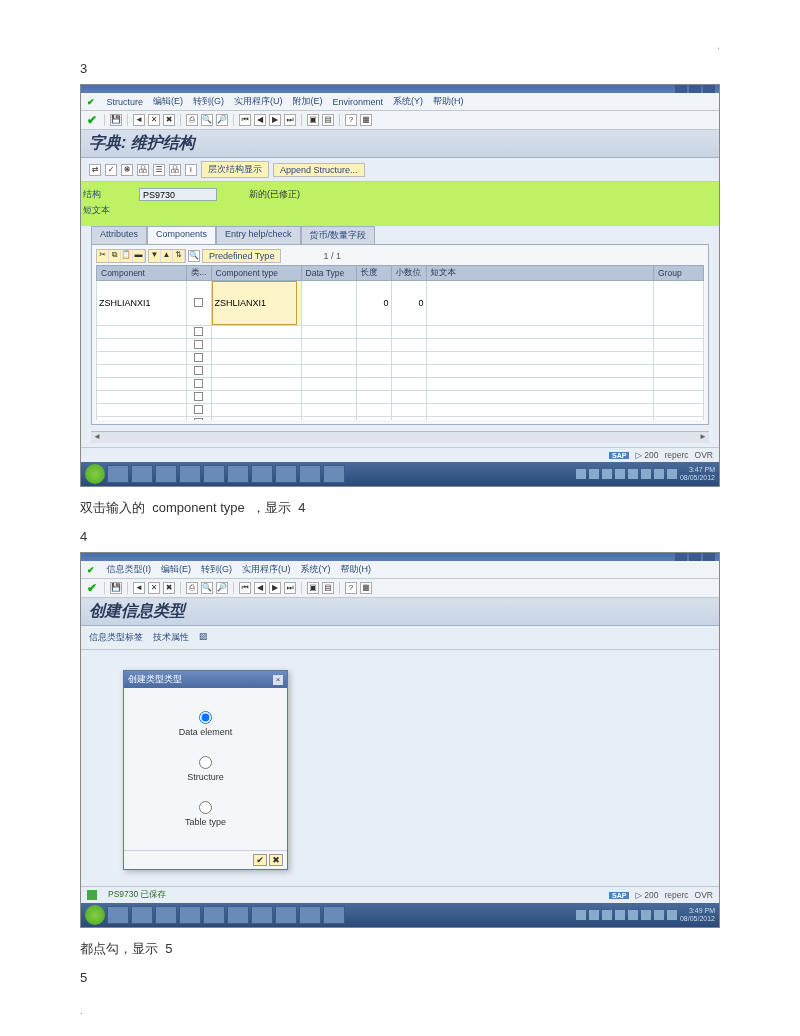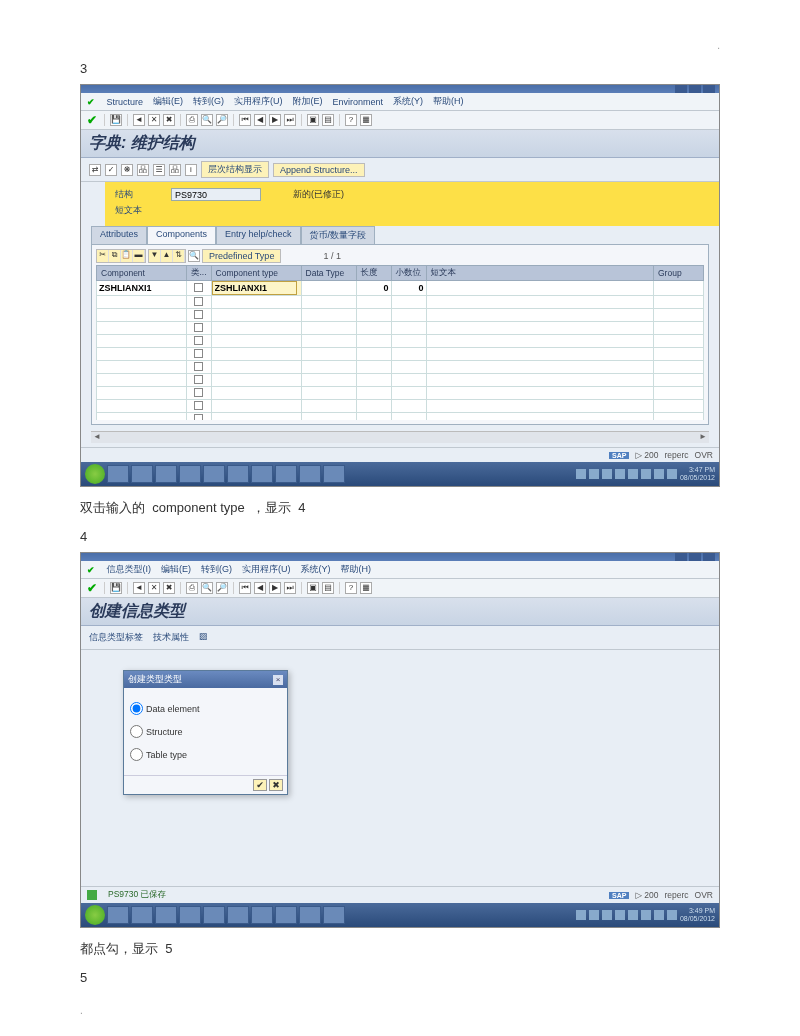--- a/index.html
+++ b/index.html
@@ -13,37 +13,37 @@
   .title-strip .wbtns { position: absolute; right: 4px; top: 0; display: flex; gap: 2px; }
   .title-strip .wbtn { width: 12px; height: 8px; background: #3a5a90; }
   .menubar { background: #f0f4f8; padding: 2px 6px; font-size: 9px; color: #2a4a7a; border-bottom: 1px solid #c0c8d0; display: flex; gap: 10px; align-items: center; }
   .menubar span { cursor: default; }
   .green-tick { color: #0a0; font-weight: bold; margin-right: 2px; }
   .toolbar-std { background: #f0f4f8; padding: 2px 6px; border-bottom: 1px solid #c0c8d0; display: flex; gap: 3px; align-items: center; }
   .tb-ico { width: 12px; height: 12px; border: 1px solid #aaa; background: #fff; display: inline-block; font-size: 8px; text-align: center; line-height: 10px; }
   .tb-sep { width: 1px; height: 12px; background: #ccc; margin: 0 2px; }
   .screen-title { background: linear-gradient(#d8e0ec, #c8d4e4); padding: 3px 8px; font-size: 16px; font-weight: bold; font-style: italic; color: #2a3a5a; border-bottom: 1px solid #a0b0c8; }
   .app-toolbar { background: #e8eef5; padding: 3px 8px; display: flex; gap: 4px; align-items: center; font-size: 9px; border-bottom: 1px solid #c0c8d0; }
-  .form-area { background: #fde047; padding: 6px 10px; font-size: 9px; margin-left: 24px; }
+  .form-area { background: #bef264; padding: 6px 2px; font-size: 9px; }
   .form-row { display: flex; gap: 6px; align-items: center; margin-bottom: 3px; }
   .form-label { width: 50px; color: #2a4a7a; }
   .form-input { border: 1px solid #9aa; background: #fff; padding: 1px 3px; font-size: 9px; height: 13px; }
   .tabs { display: flex; background: #e8eef5; padding: 0 10px; gap: 0; font-size: 9px; }
   .tab { padding: 2px 8px; background: #d0d8e4; border: 1px solid #a0b0c0; border-bottom: none; color: #2a4a7a; }
   .tab.active { background: #f4f6fa; }
   .tab-body { background: #f4f6fa; margin: 0 10px 6px; border: 1px solid #a0b0c0; padding: 4px; }
   .grid-toolbar { display: flex; gap: 2px; align-items: center; margin-bottom: 2px; }
   .grid-btn-group { display: flex; border: 1px solid #bbb; background: #fdf2b8; }
   .grid-btn-group .tb-ico { border: none; border-right: 1px solid #ddd; background: transparent; }
   .link-btn { color: #2a4a7a; padding: 1px 6px; border: 1px solid #bbb; background: #fdf2b8; font-size: 9px; }
   .grid-count { font-size: 9px; color: #555; margin-left: 40px; }
   .grid { border: 1px solid #a0b0c0; background: #fff; font-size: 9px; width: 100%; border-collapse: collapse; }
   .grid th { background: #b8c4d8; color: #2a3a5a; padding: 1px 4px; border: 1px solid #9ab; text-align: left; font-weight: normal; font-size: 8.5px; }
   .grid td { border: 1px solid #cdd; padding: 0; height: 13px; }
-  .grid td input { border: none; width: 100%; font-size: 9px; padding: 1px 2px; background: transparent; font-weight: bold; }
+  .grid td input { border: none; width: 100%; font-size: 9px; padding: 16px 2px; background: transparent; }
   .grid td.sel { background: #fdf5c8; }
   .grid td.key { width: 14px; text-align: center; }
   .grid td.key .chk { width: 9px; height: 9px; border: 1px solid #888; display: inline-block; }
   .grid-scroll { max-height: 155px; overflow: hidden; position: relative; }
   .hscroll { height: 12px; background: #e0e4ea; border-top: 1px solid #bbb; margin: 0 10px 4px; position: relative; }
   .hscroll::before { content: "◄"; position: absolute; left: 2px; font-size: 8px; color: #666; }
   .hscroll::after { content: "►"; position: absolute; right: 2px; font-size: 8px; color: #666; }
   .statusbar { background: #e8eef5; border-top: 1px solid #c0c8d0; padding: 2px 6px; font-size: 8.5px; display: flex; justify-content: space-between; align-items: center; }
   .status-right { display: flex; gap: 6px; align-items: center; color: #555; }
   .sap-logo { color: #fff; background: #5080c0; padding: 0 3px; font-size: 7px; font-weight: bold; }
@@ -52,21 +52,21 @@
   .task-ico { width: 22px; height: 18px; background: #6a8ab8; border: 1px solid #3a5a8a; display: inline-block; }
   .tray { margin-left: auto; display: flex; gap: 3px; align-items: center; color: #cde; font-size: 7px; }
   .tray-ico { width: 10px; height: 10px; background: #8ac; }
   .tray-time { text-align: right; font-size: 7px; line-height: 8px; }
   
   .canvas-empty { background: #e8eef5; height: 232px; position: relative; margin: 0 6px 4px; }
   .dialog { position: absolute; left: 36px; top: 20px; width: 165px; background: #f4f6fa; border: 1px solid #5a7a9a; box-shadow: 2px 2px 6px rgba(0,0,0,.25); }
   .dialog-title { background: linear-gradient(#6a8ac0, #4a6aa0); color: #fff; font-size: 9px; padding: 2px 4px; display: flex; justify-content: space-between; align-items: center; }
   .dialog-title .x { width: 10px; height: 10px; background: #d8e0f0; color: #446; text-align: center; line-height: 10px; font-size: 8px; }
   .dialog-body { padding: 4px 6px; font-size: 9px; }
-  .dialog-row { display: flex; align-items: center; gap: 3px; margin: 10px 0; }
+  .dialog-row { display: flex; align-items: center; gap: 3px; margin: 19px 0; flex-direction: column; }
   .dialog-foot { display: flex; justify-content: flex-end; padding: 3px 4px; border-top: 1px solid #ccd; gap: 2px; }
   .dlg-btn { width: 14px; height: 12px; border: 1px solid #999; background: #fdf2b8; font-size: 9px; text-align: center; line-height: 10px; }
   .status-msg { color: #2a6a2a; display: flex; align-items: center; gap: 11px; }
   .status-msg .ic { width: 10px; height: 10px; background: #4a4; }
   .app-toolbar2 { background: #e8eef5; padding: 5px 8px; font-size: 9px; color: #2a4a7a; border-bottom: 1px solid #c0c8d0; display: flex; gap: 10px; }
   .form-input.ro { background: #e8eef5; }
 </style>
 </head>
 <body>
 
@@ -126,21 +126,21 @@
     <span class="tb-ico">品</span>
     <span class="tb-ico">☰</span>
     <span class="tb-ico">品</span>
     <span class="tb-ico">i</span>
     <span class="link-btn">层次结构显示</span>
     <span class="link-btn">Append Structure...</span>
   </div>
   <div class="form-area">
     <div class="form-row">
       <span class="form-label">结构</span>
-      <input class="form-input ro" style="width: 90px;" value="PS9730">
+      <input class="form-input ro" style="width: 78px;" value="PS9730">
       <span style="width:20px"></span>
       <span>新的(已修正)</span>
     </div>
     <div class="form-row">
       <span class="form-label">短文本</span>
     </div>
   </div>
   <div class="tabs">
     <div class="tab">Attributes</div>
     <div class="tab active">Components</div>

